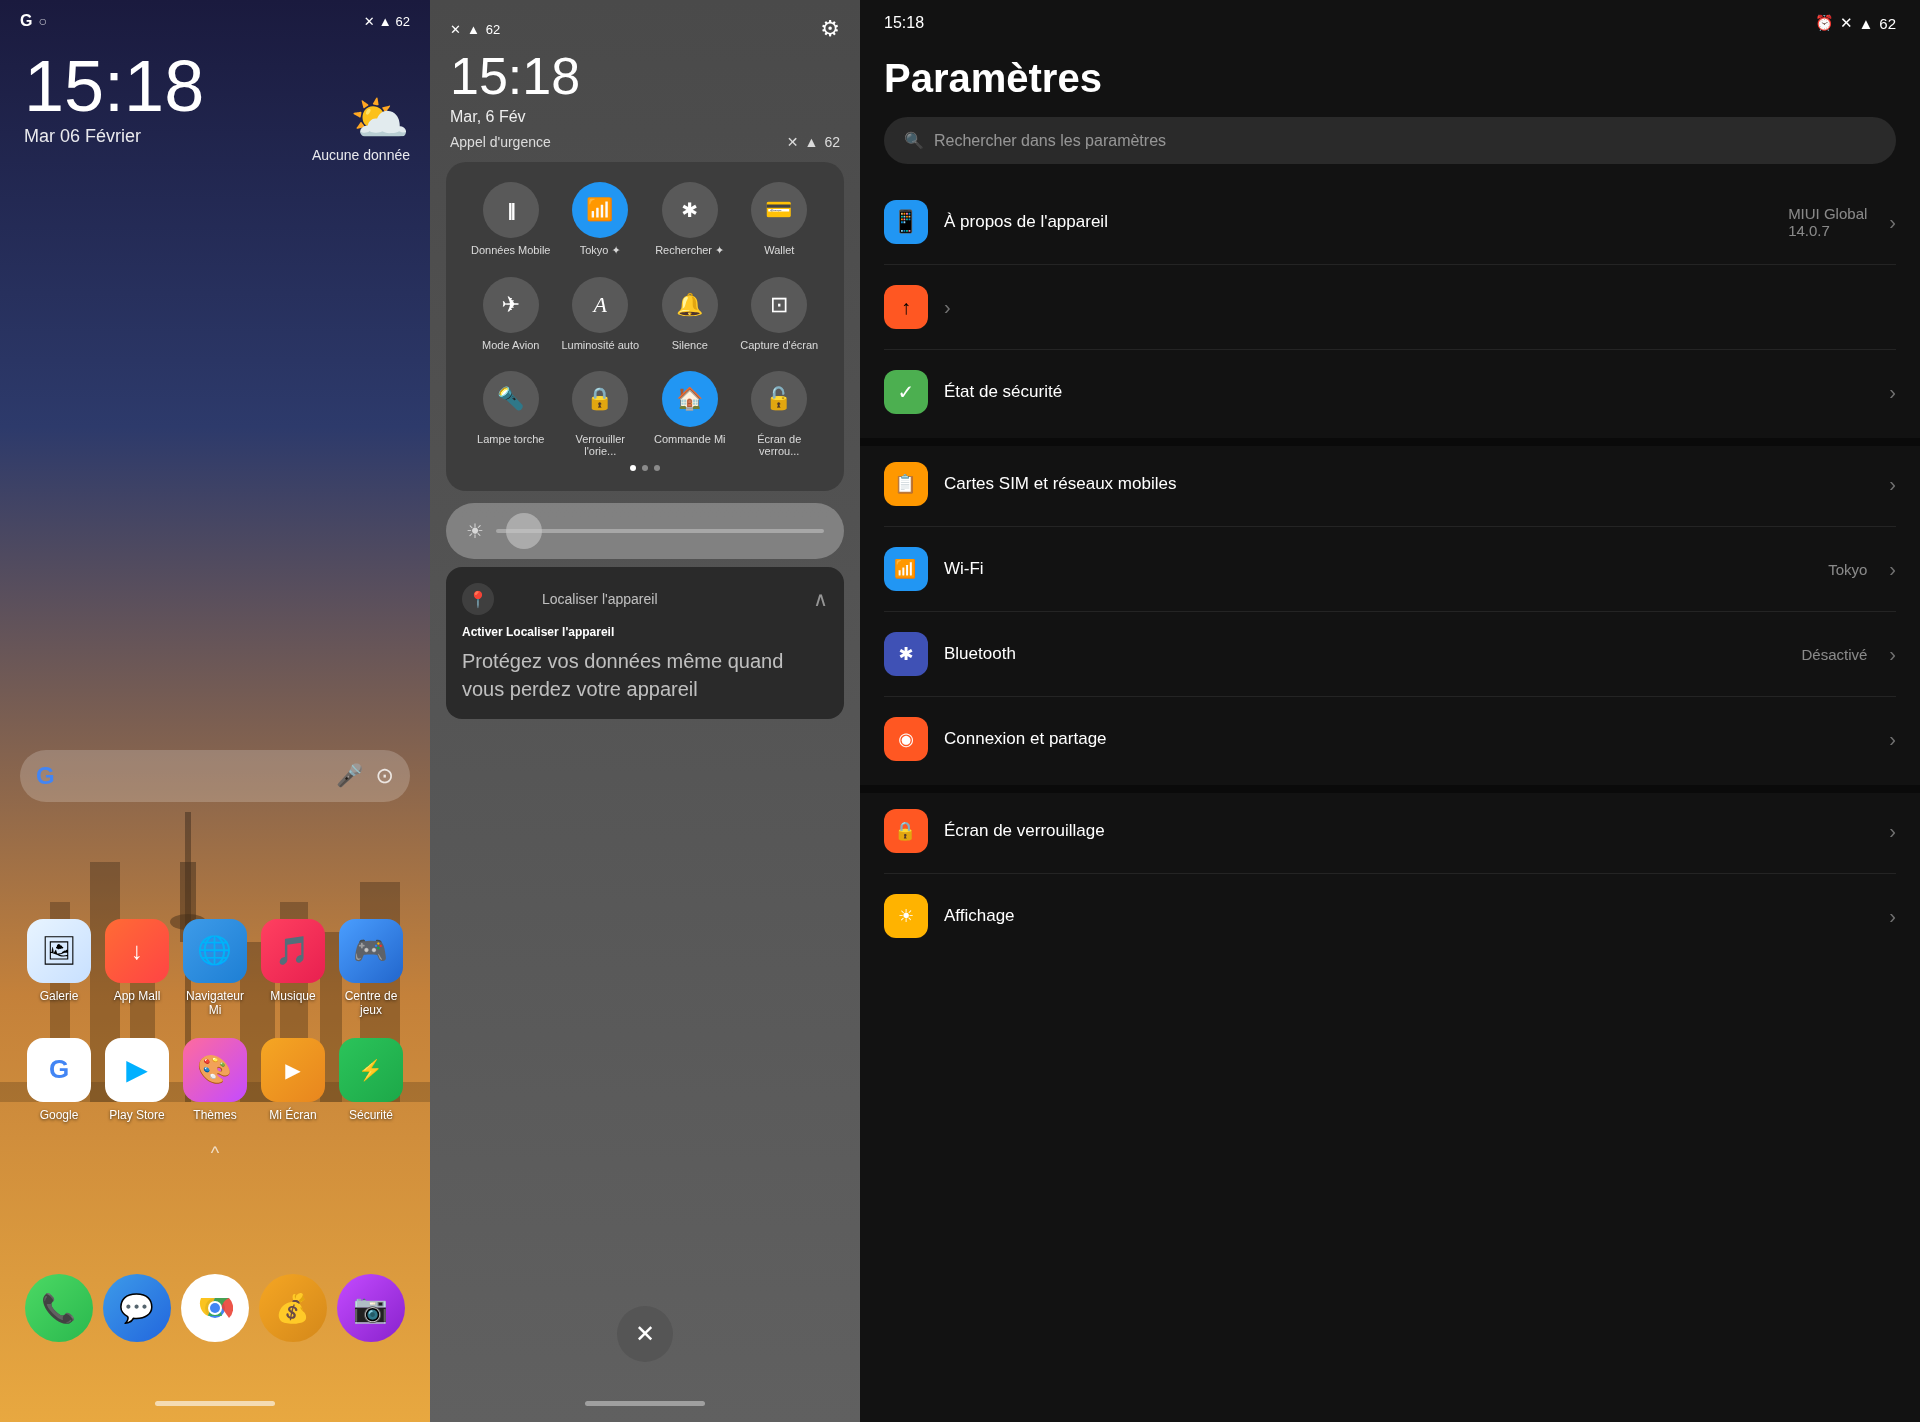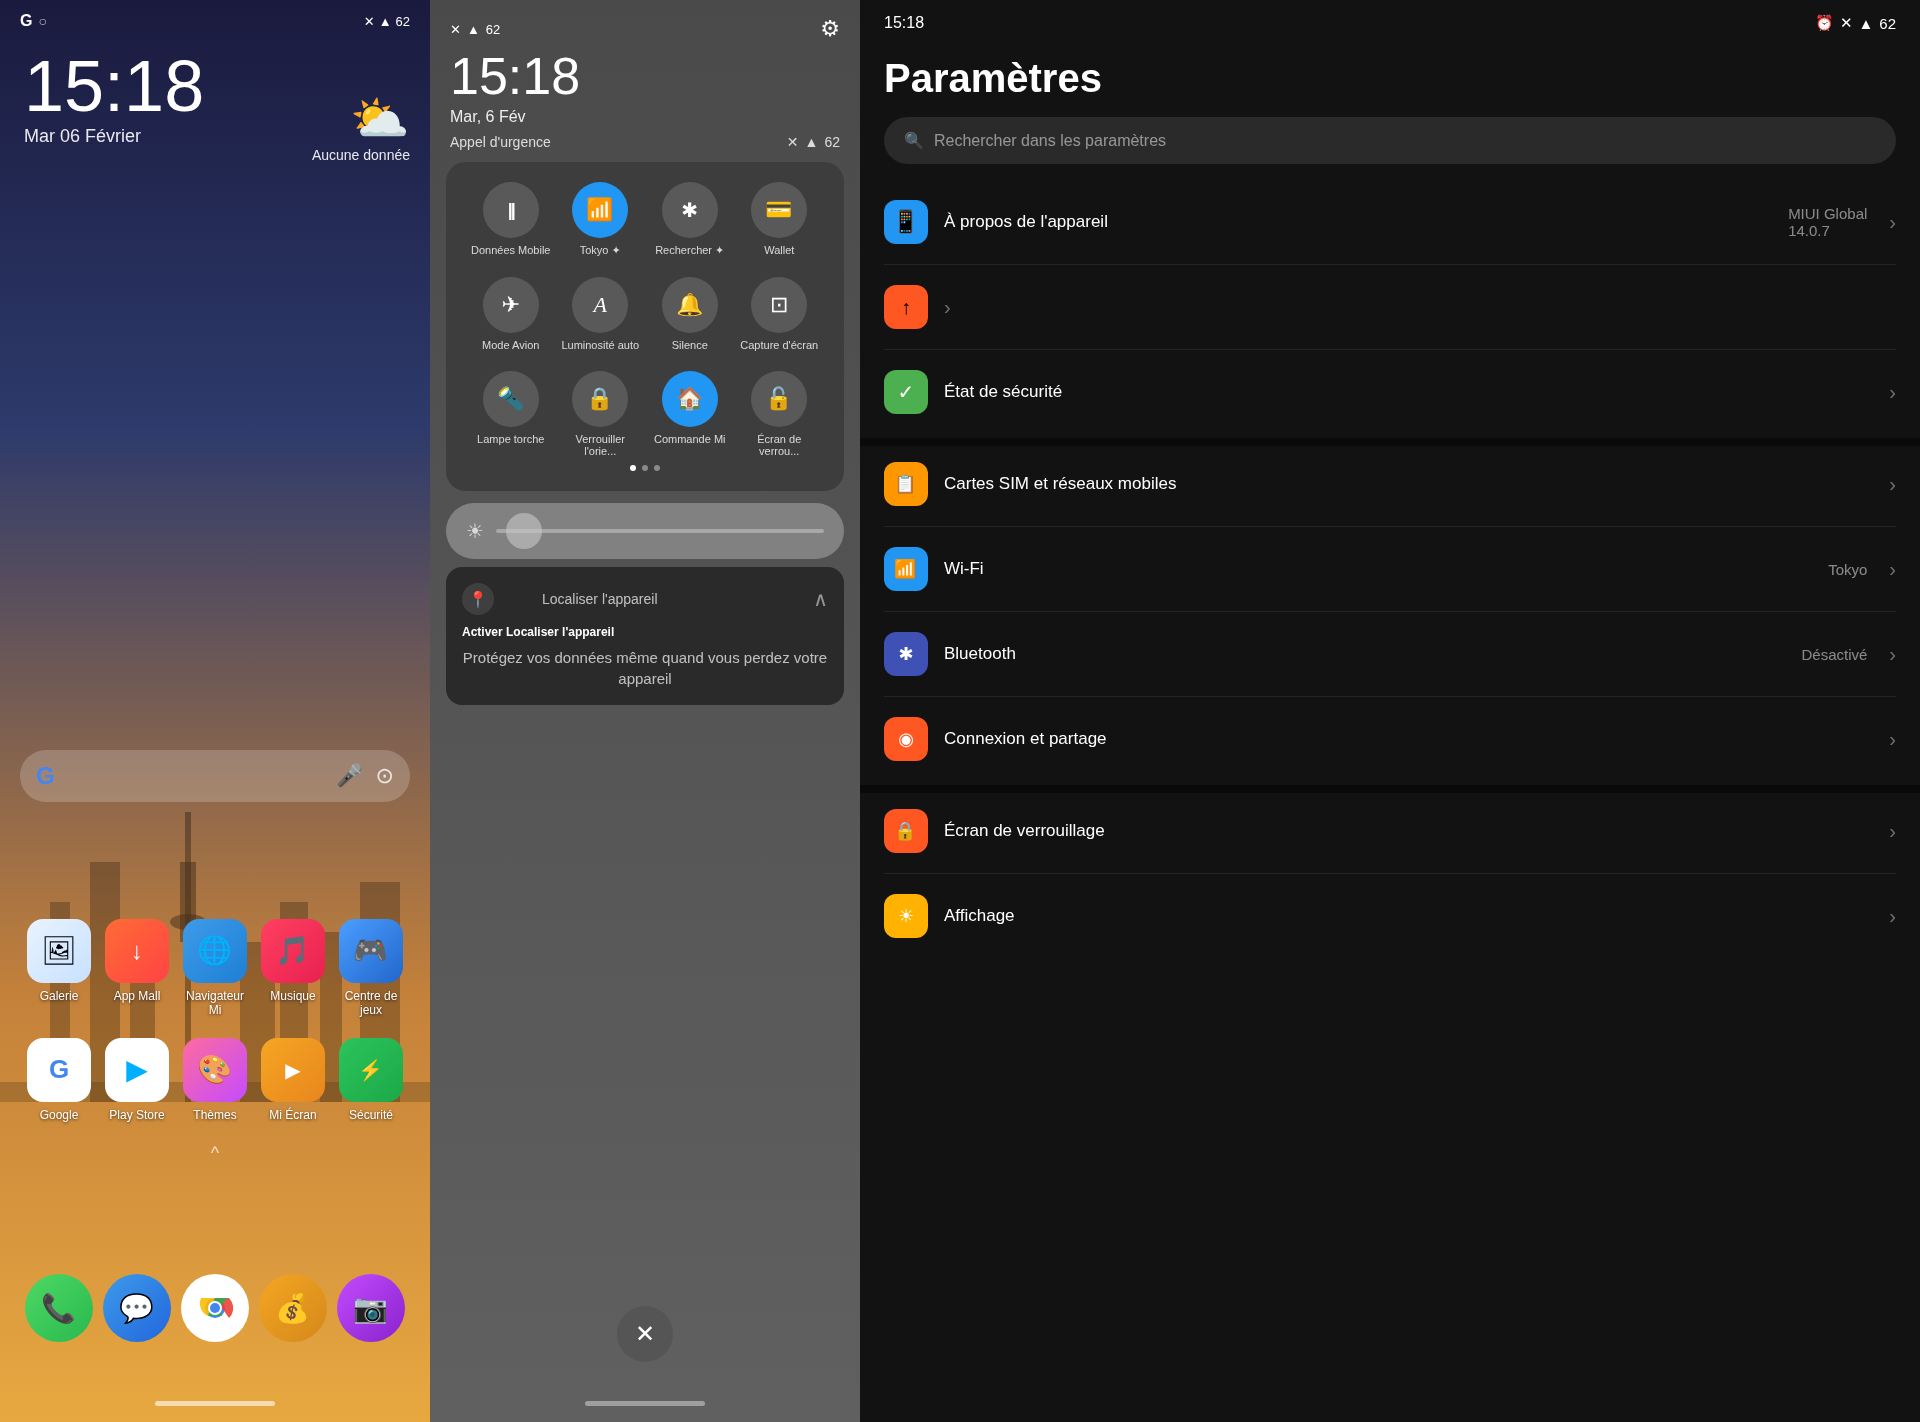--- a/index.html
+++ b/index.html
@@ -286,21 +286,21 @@
       display: flex;
       align-items: center;
       justify-content: space-between;
       margin-bottom: 10px;
     }
     .notif-icon-wrap { display: flex; align-items: center; gap: 10px; }
     .notif-icon { width: 32px; height: 32px; border-radius: 50%; background: rgba(255,255,255,0.1); display: flex; align-items: center; justify-content: center; color: white; font-size: 16px; }
     .notif-title { color: rgba(255,255,255,0.7); font-size: 14px; margin-left: 38px; }
     .notif-chevron { color: rgba(255,255,255,0.5); font-size: 20px; }
     .notification-card .notif-heading { color: white; font-size: 12px; font-weight: 700; margin-bottom: 8px; }
-    .notification-card .notif-body { color: rgba(255,255,255,0.7); font-size: 15px; line-height: 1.4; text-align: center; }
+    .notification-card .notif-body { color: rgba(255,255,255,0.7); font-size: 20px; line-height: 1.4; }
 
     
     .close-btn {
       position: absolute;
       bottom: 60px;
       left: 50%;
       transform: translateX(-50%);
       width: 56px;
       height: 56px;
       border-radius: 50%;

